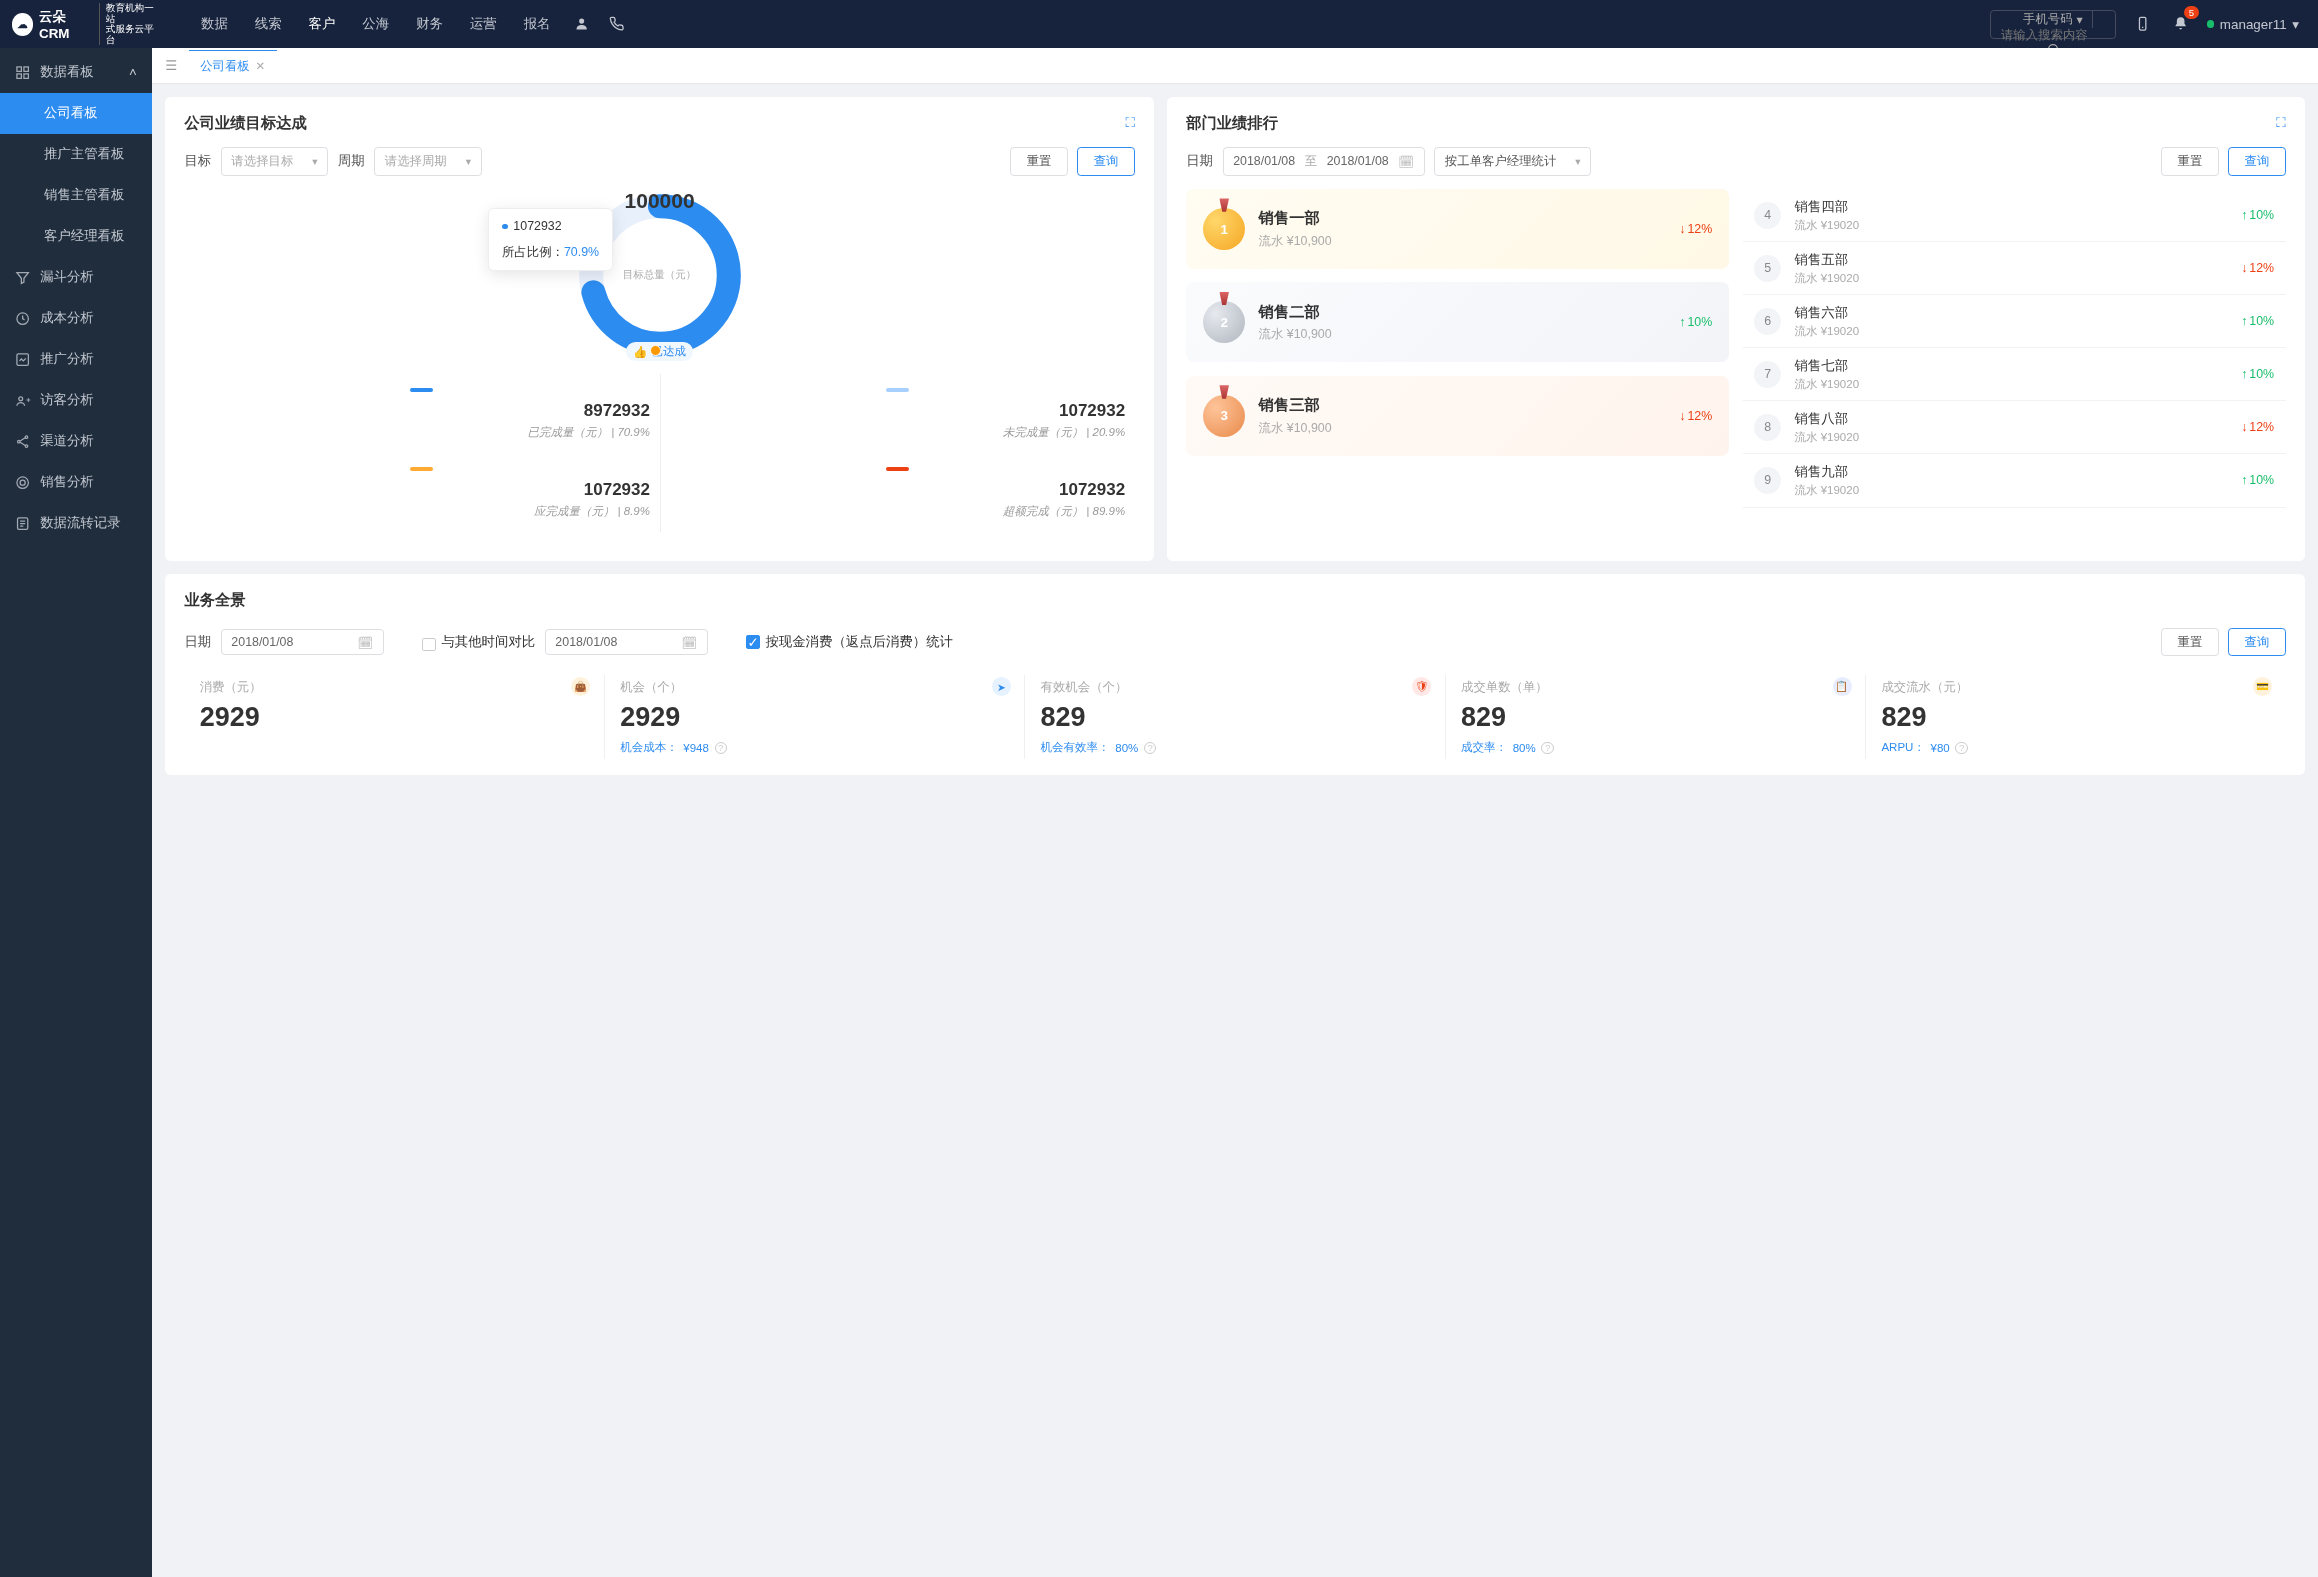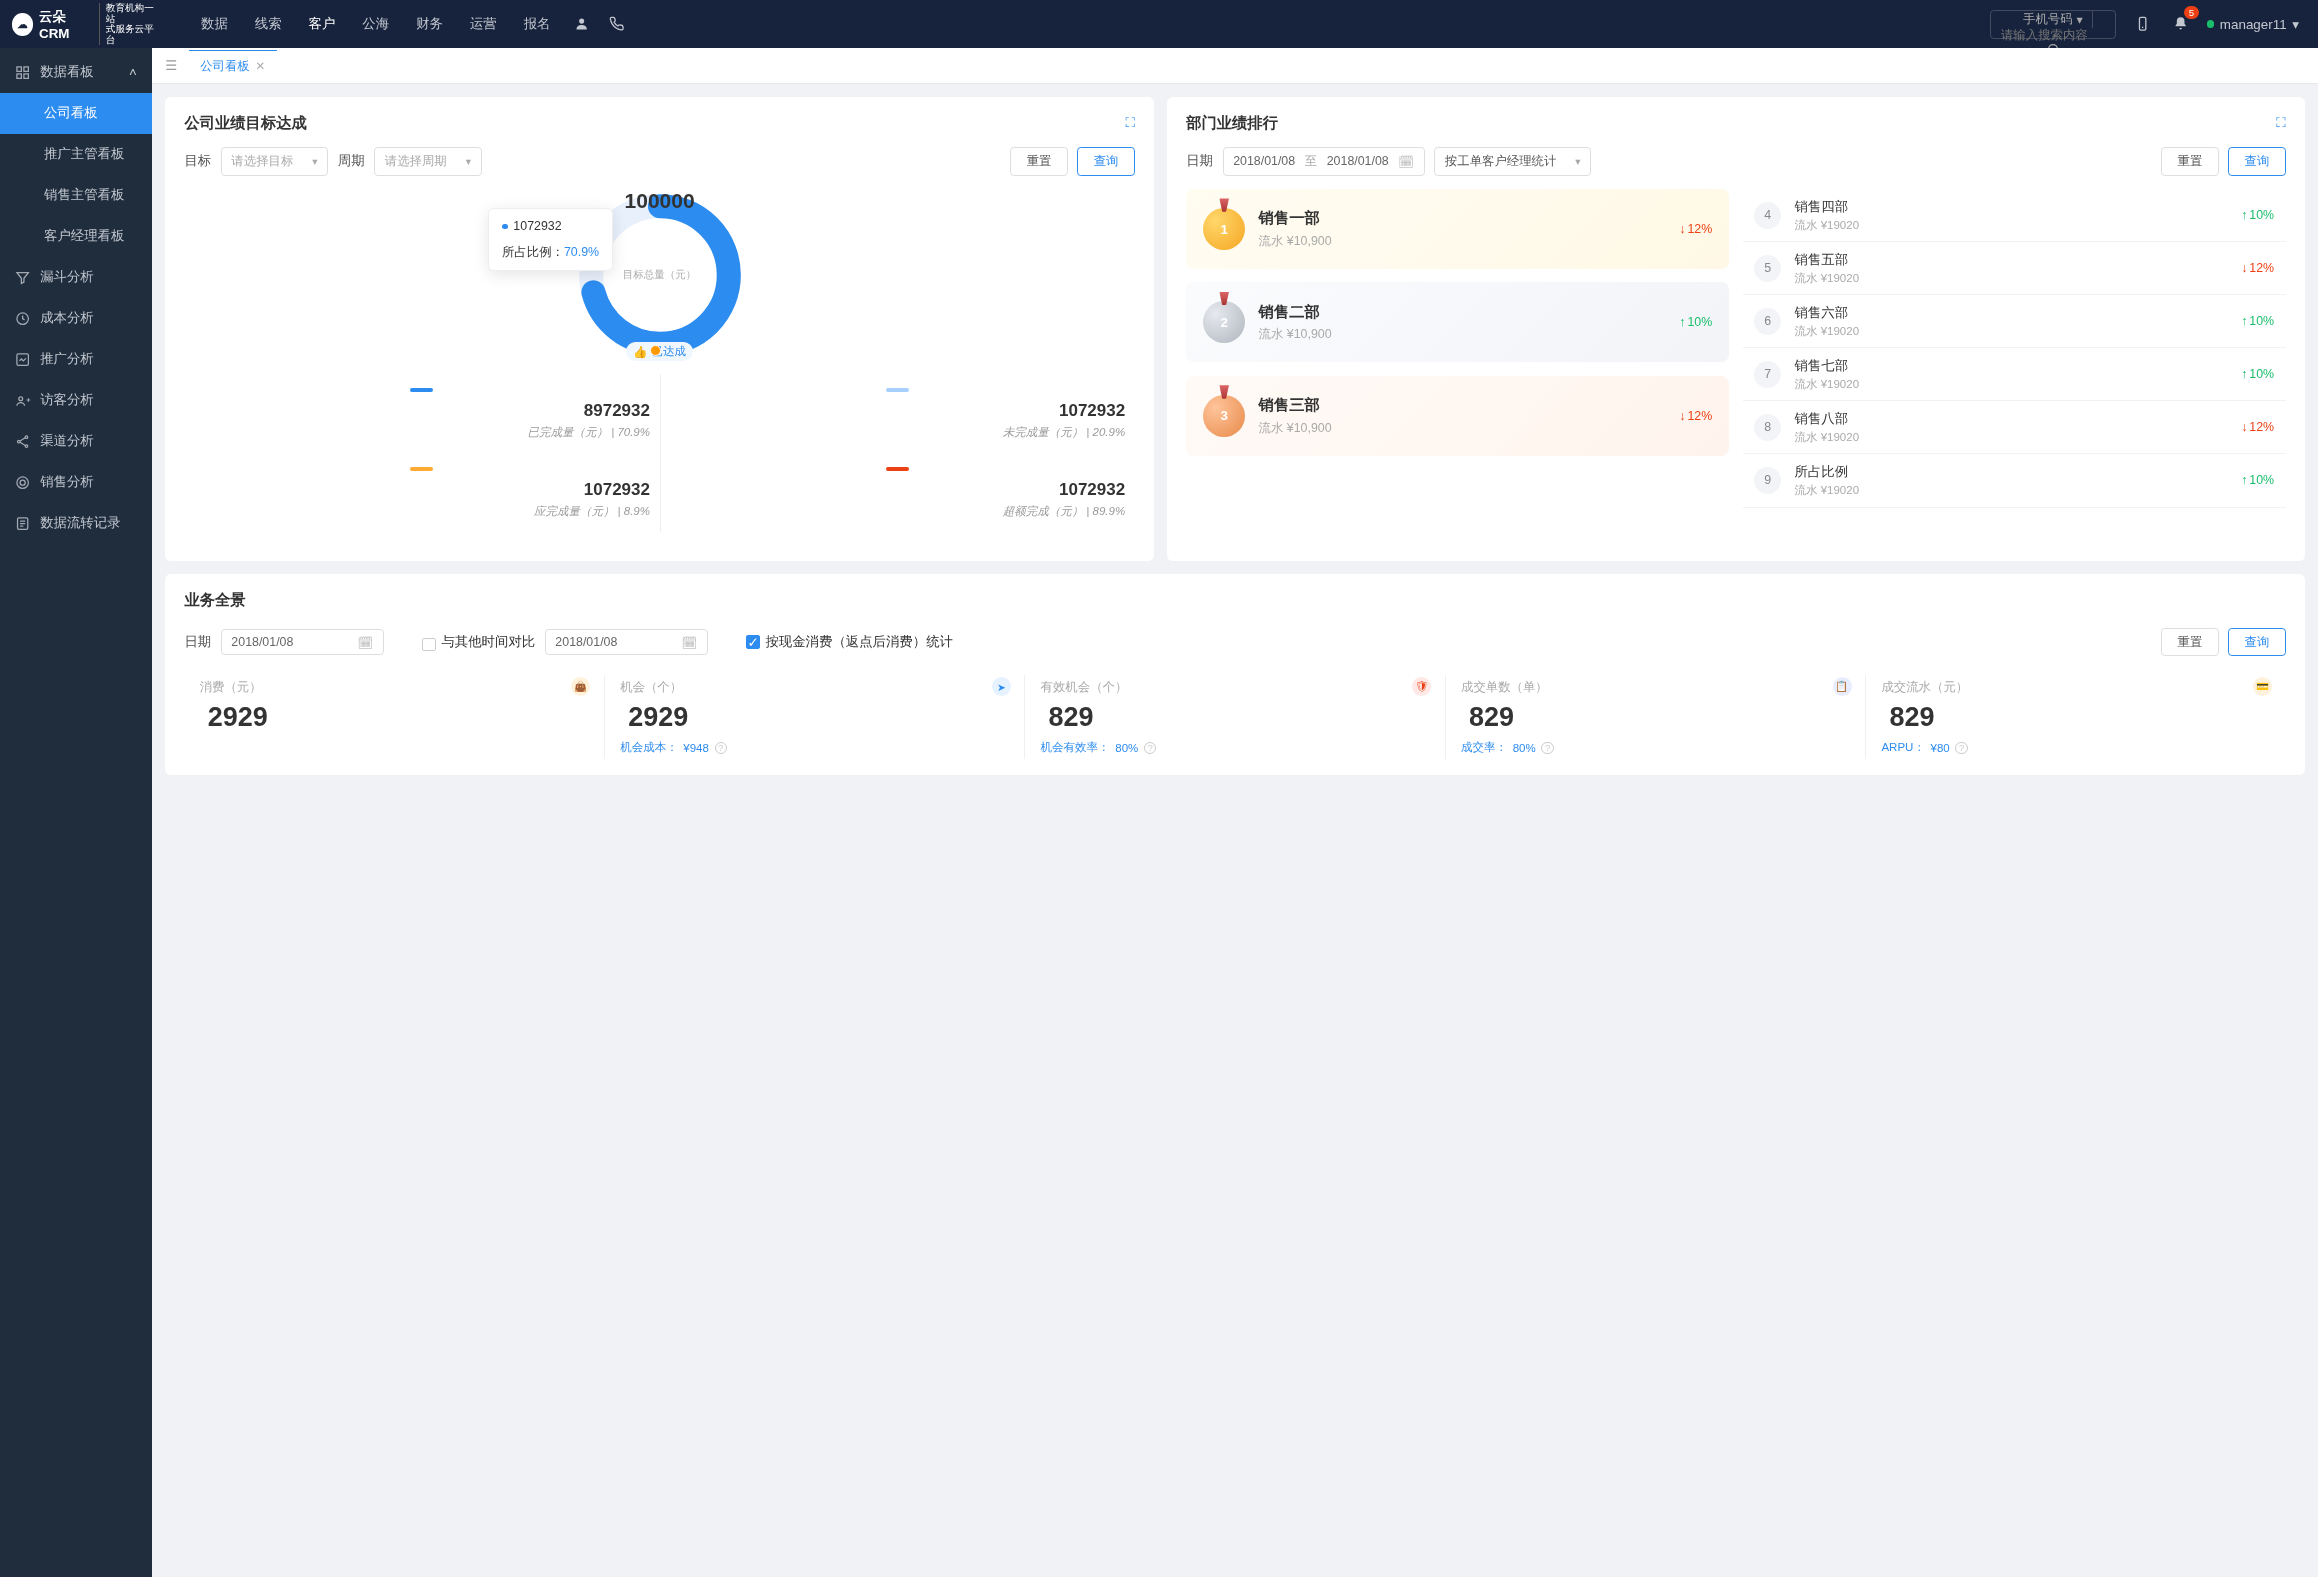--- a/index.html
+++ b/index.html
@@ -102,21 +102,21 @@
 .rank-row .rname { font-size: 13.4px; color: #333; }
 .rank-row .rsub { font-size: 11.5px; color: #aaa; margin-top: 1.9px;}
 .rank-row .rchg { margin-left: auto; font-size: 12.4px; display: flex; align-items: center; gap: 1.9px;}
 
 
 .metrics { display: flex; margin-top: 19px;}
 .metric { flex: 1; padding: 3.8px 15.3px; border-right: 1px solid #f0f0f0; position: relative;}
 .metric:last-child { border-right: none; }
 .m-label { font-size: 12.4px; color: #aaa; }
 .m-icon { position: absolute; right: 13.4px; top: 1.9px; width: 19px; height: 19px; border-radius: 50%; display: flex; align-items: center; justify-content: center; font-size: 10.5px; color: #fff;}
-.m-val { font-size: 27px; font-weight: 700; color: #333; margin-top: 5.7px; margin-left: 8px; }
+.m-val { font-size: 27px; font-weight: 700; color: #333; margin-top: 5.7px; }
 .m-sub { font-size: 11.5px; color: #2d8cf0; margin-top: 7.6px; display: flex; align-items: center; gap: 5.7px;}
 .m-sub .q { width: 12.4px; height: 12.4px; border: 1px solid #ccc; border-radius: 50%; color: #ccc; font-size: 9.6px; display: flex; align-items: center; justify-content: center;}
 .checkbox { width: 13.4px; height: 13.4px; border: 1px solid #ccc; border-radius: 1.9px; display: inline-flex; align-items: center; justify-content: center; vertical-align: middle;}
 .checkbox.checked { background: #2d8cf0; border-color: #2d8cf0; color: #fff; }
 svg.ico { width: 15.3px; height: 15.3px; }
 </style>
 </head>
 <body>
 
 <div class="app">
@@ -443,21 +443,21 @@
                       <div class="rsub">流水 ¥19020</div>
                     </div>
                     <div class="rchg down">
                       <span>↓</span>
                       <span>12%</span>
                     </div>
                   </div>
                 <div class="rank-row">
                     <div class="rank-num">9</div>
                     <div>
-                      <div class="rname">所占比例</div>
+                      <div class="rname">销售九部</div>
                       <div class="rsub">流水 ¥19020</div>
                     </div>
                     <div class="rchg up">
                       <span>↑</span>
                       <span>10%</span>
                     </div>
                   </div>
               </div>
             </div>
           </div>

